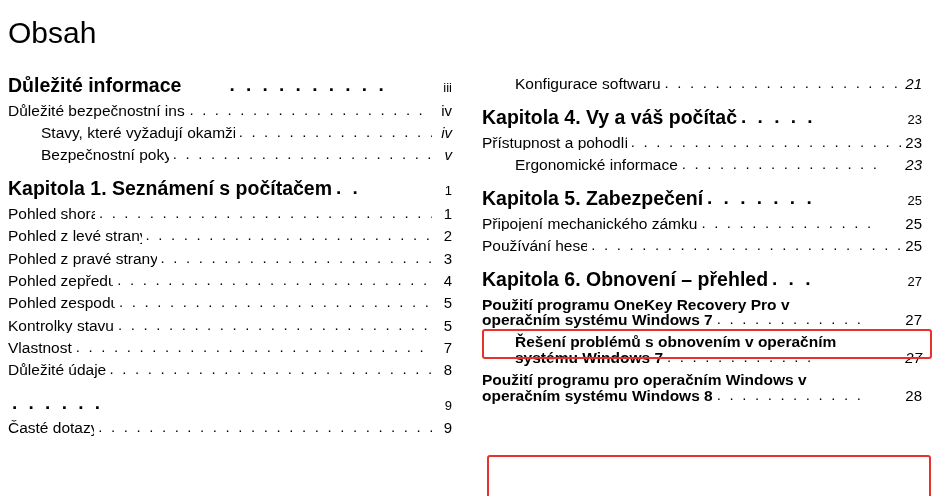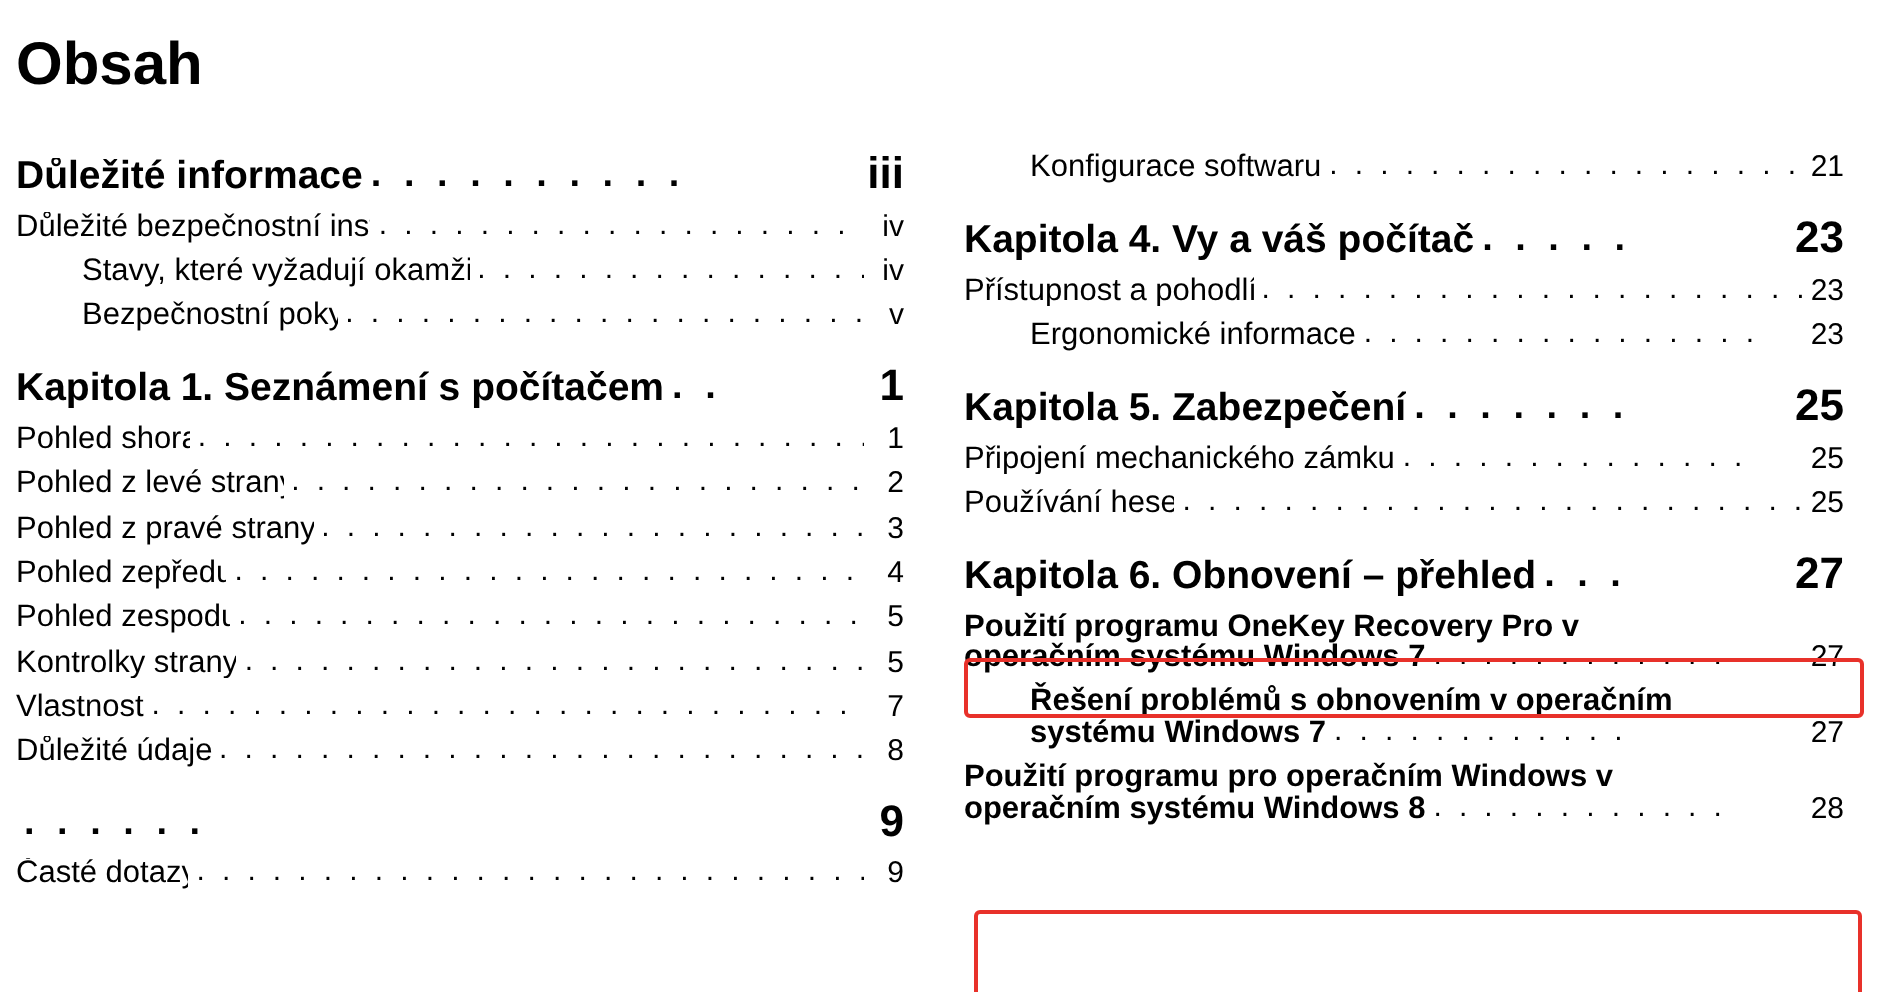--- a/index.html
+++ b/index.html
@@ -17,21 +17,21 @@
   }
   .page {
     position: relative;
     width: 943px;
     height: 496px;
     box-sizing: border-box;
     padding: 0;
   }
   .page-title {
     font-size: 30px;
-    font-weight: bold;
+    font-weight: normal;
     letter-spacing: 0px;
     margin: 16px 0 0 8px;
   }
   .columns {
     display: flex;
     flex-direction: row;
     margin-top: 26px;
   }
   .col {
     position: relative;
@@ -78,38 +78,38 @@
   }
 
   
   .lv-head {
     font-size: 19.5px;
     font-weight: bold;
     margin-top: 16px;
     margin-bottom: 7px;
   }
   .lv-head .dots { font-size: 19px; letter-spacing: 3px; }
-  .lv-head .page-num { font-size: 22px; font-weight: bold; }
+  .lv-head .page-num { font-size: 13px; font-weight: normal; }
 
   .lv-1 {
     font-size: 15.5px;
     font-weight: normal;
     margin-bottom: 6.5px;
   }
   .lv-1 .page-num { font-size: 15px; }
 
   .lv-2 {
     font-size: 15.5px;
     font-weight: normal;
     margin-bottom: 6.5px;
     padding-left: 33px;
   }
-  .lv-2 .page-num { font-size: 15px; }
-
-  .first-head { margin-top: 0; }
+  .lv-2 .page-num { font-size: 15px; font-style: italic; }
+
+  .first-head { margin-top: 0; gap: 44px; }
 
   
   .entry.wrap {
     display: block;
     white-space: normal;
     margin-bottom: 6px;
   }
   .entry.wrap .line {
     display: flex;
     align-items: baseline;
@@ -205,21 +205,21 @@
         <span class="page-num">4</span>
       </div>
 
       <div class="entry lv-1">
         <span class="label">Pohled zespodu</span>
         <span class="dots">. . . . . . . . . . . . . . . . . . . . . . . . . .</span>
         <span class="page-num">5</span>
       </div>
 
       <div class="entry lv-1">
-        <span class="label">Kontrolky strany</span>
+        <span class="label">Kontrolky stavu</span>
         <span class="dots">. . . . . . . . . . . . . . . . . . . . . . . . .</span>
         <span class="page-num">5</span>
       </div>
 
       <div class="entry lv-1">
         <span class="label">Vlastnosti</span>
         <span class="dots">. . . . . . . . . . . . . . . . . . . . . . . . . . . . . .</span>
         <span class="page-num">7</span>
       </div>
 

